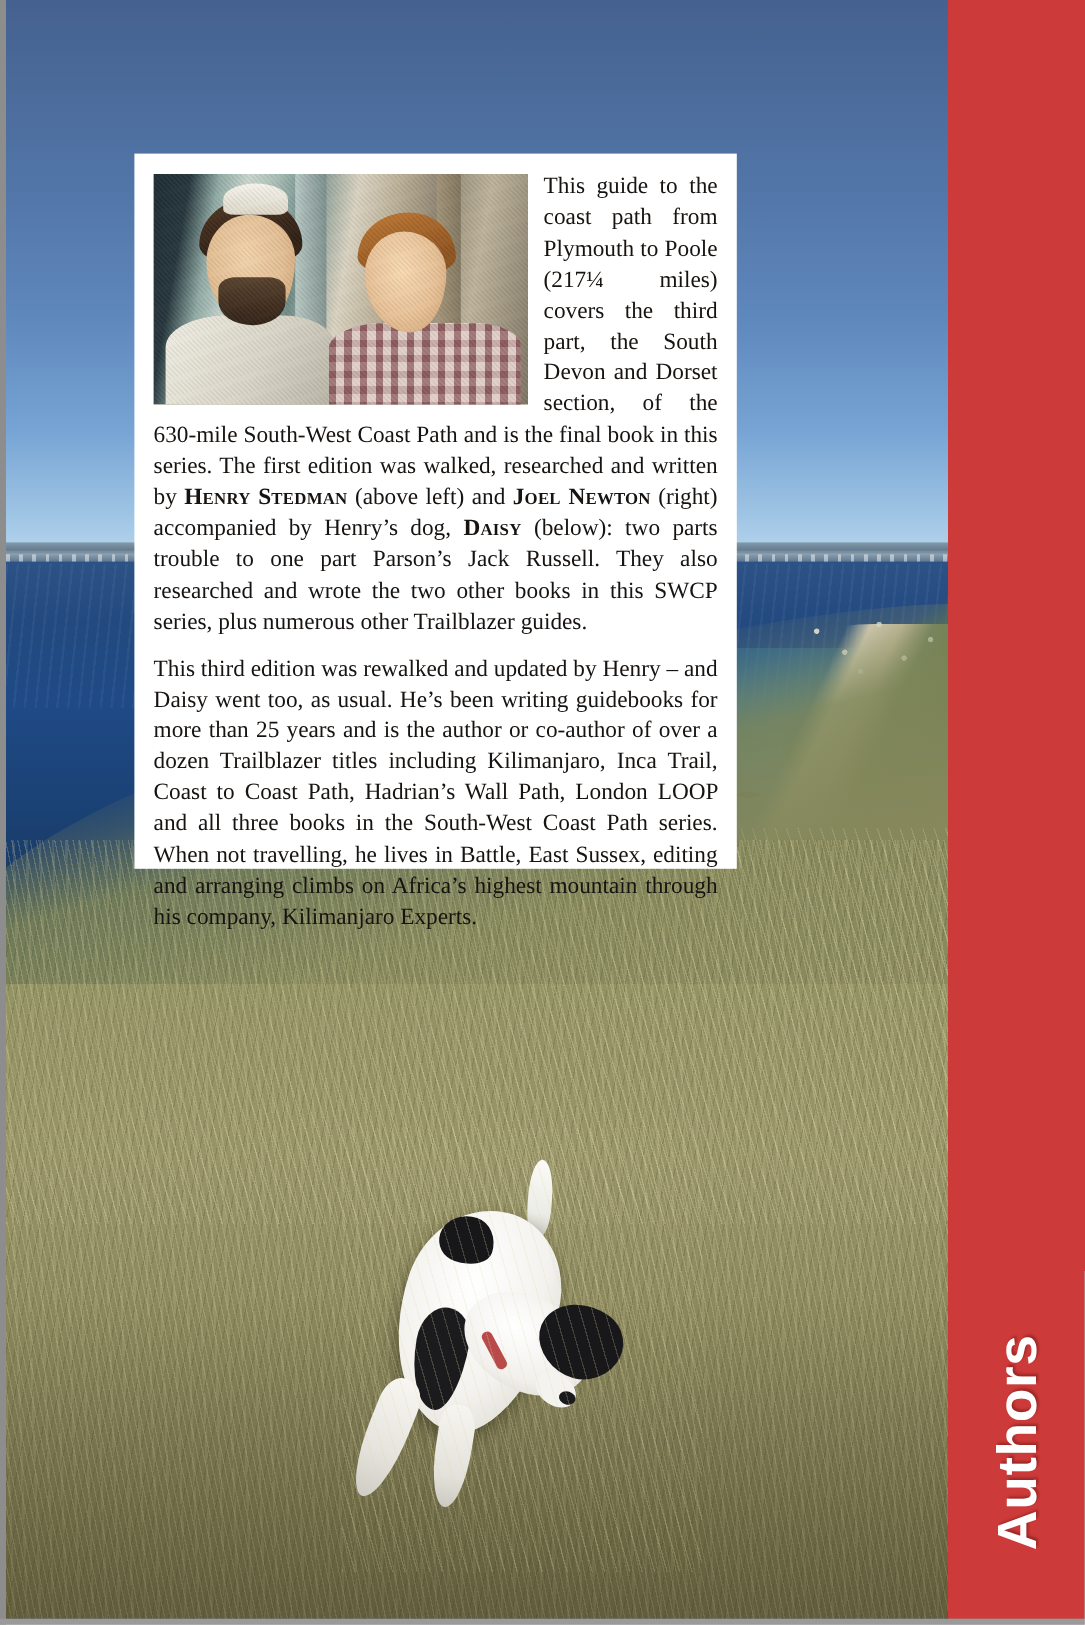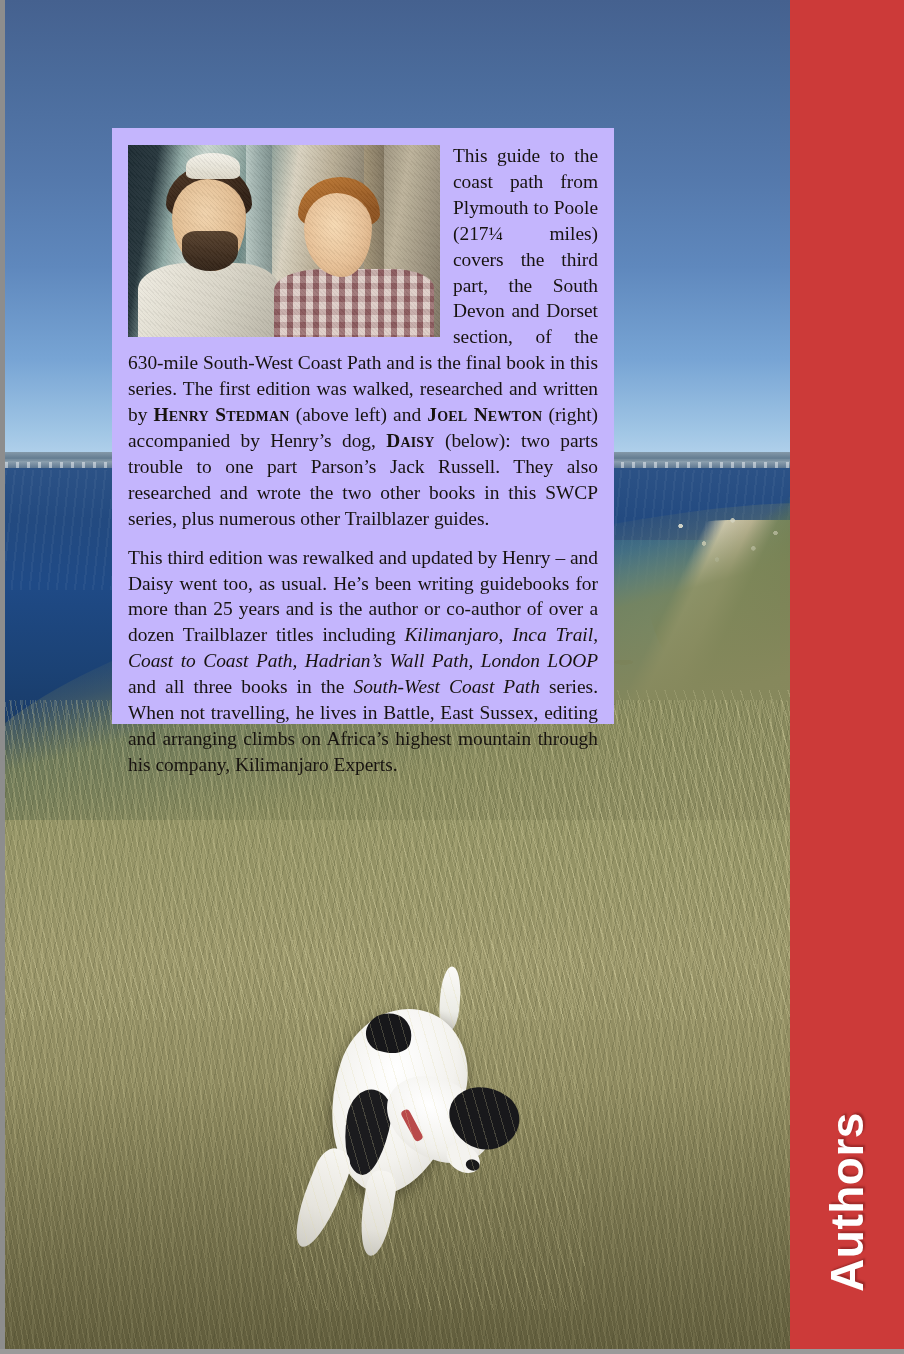--- a/index.html
+++ b/index.html
@@ -420,21 +420,21 @@
     hyphens: auto;
     margin: 0;
   }
   .body-text + .body-text { margin-top: 13px; }
   .sc {
     font-variant: small-caps;
     font-weight: bold;
     letter-spacing: 0.2px;
   }
   .b { font-weight: normal; }
-  .i { font-style: italic; }
+  .i { }
 
   
   .side-tab {
     position: absolute;
     left: 790px;
     top: 0;
     width: 114px;
     height: 1349px;
     background: #cc3a39;
   }
@@ -494,21 +494,21 @@
       <div class="dog-leg-b"></div>
       <div class="dog-head"></div>
       <div class="dog-ear"></div>
       <div class="dog-snout"></div>
       <div class="dog-nose"></div>
       <div class="dog-collar"></div>
     </div>
     <div class="grass-over-dog"></div>
   </div>
 
-  <div class="text-panel" style="background: #c4b5fd;">
+  <div class="text-panel" style="background: #ffffff;">
 
     <div class="author-photo">
       <div class="ap-bg"></div>
       <div class="ap-doorframe"></div>
       <div class="ap-doorframe2"></div>
       <div class="ap-shirt-left"></div>
       <div class="ap-shirt-right"></div>
       <div class="ap-hair-left"></div>
       <div class="ap-face-left"></div>
       <div class="ap-beard-left"></div>

